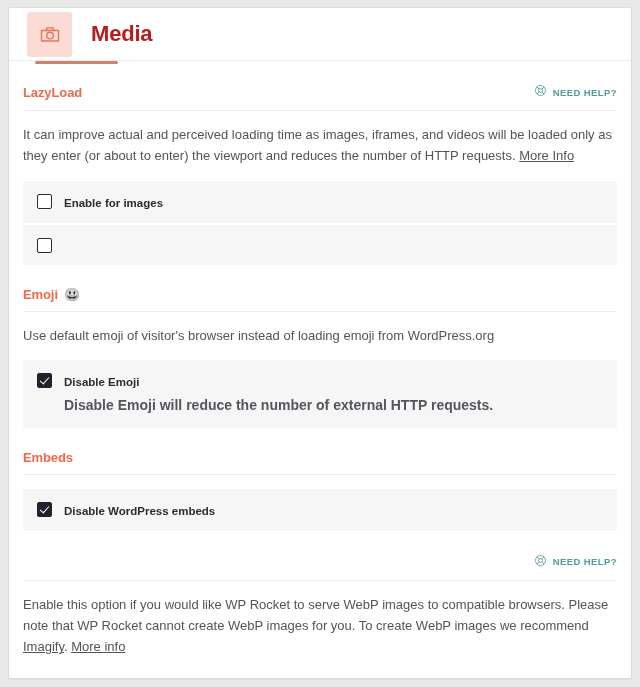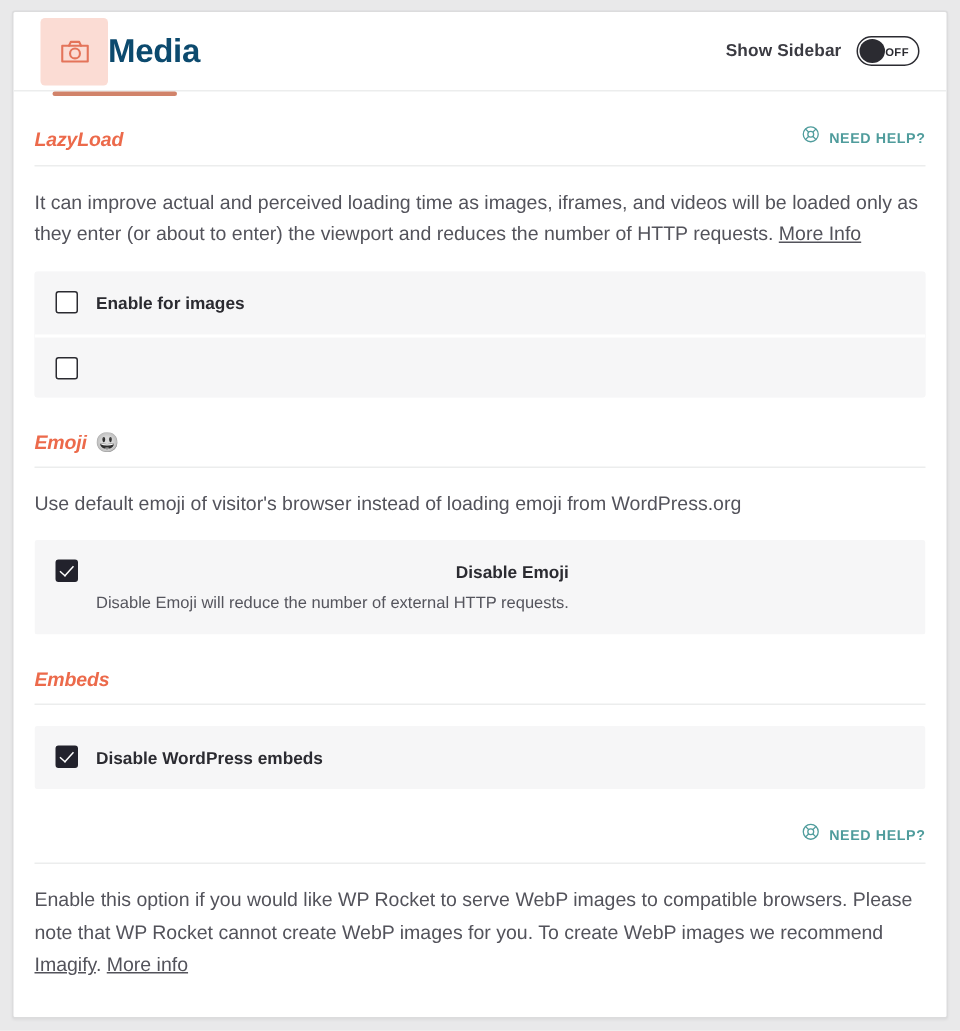--- a/index.html
+++ b/index.html
@@ -59,23 +59,24 @@
     position: absolute;
     left: 26px;
     top: 53px;
     width: 83px;
     height: 3px;
     background: #d1836a;
     border-radius: 2px;
   }
 
   .page-title {
+    margin-left: 19px;
     font-size: 22px;
     font-weight: 700;
-    color: #0c4a6e;
+    color: #b91c1c;
     letter-spacing: -0.2px;
   }
 
   .header-right {
     margin-left: auto;
     display: flex;
     align-items: center;
     gap: 10px;
   }
 
@@ -123,21 +124,20 @@
     align-items: center;
     padding: 0 0 9px 0;
     border-bottom: 1px solid #eceded;
   }
 
   .section-title {
     font-size: 13px;
     font-weight: 700;
     color: #ec6a4b;
     letter-spacing: -0.1px;
-    font-style: italic;
   }
 
   .section-title-emoji {
     margin-left: 6px;
     font-size: 13px;
     line-height: 1;
     color: #4a4a50;
     filter: grayscale(1);
   }
 
@@ -165,21 +165,20 @@
     color: #53535b;
     text-decoration: underline;
   }
 
   
   .options {
     margin-top: 14px;
     background: #f6f6f7;
     border-radius: 2px;
     overflow: hidden;
-    text-align: right;
   }
 
   .option-row {
     display: flex;
     align-items: flex-start;
     padding: 12px 14px 12px 14px;
     background: #f6f6f7;
     border-top: 2px solid #ffffff;
     cursor: pointer;
   }
@@ -215,49 +214,43 @@
 
   .option-label {
     font-size: 11.5px;
     font-weight: 700;
     color: #2b2b31;
     line-height: 1.25;
   }
 
   .option-sub {
     margin-top: 5px;
-    font-size: 11px;
+    font-size: 14px;
     color: #55555d;
     line-height: 1.45;
+    font-weight: bold;
   }
 </style>
 </head>
 <body>
 
 <div class="page">
 <div class="card">
 
   <div class="header">
     <div class="header-icon-wrap">
       <svg width="24" height="24" viewBox="0 0 24 24" fill="none" stroke="#e4745a" stroke-width="1.4" stroke-linecap="round" stroke-linejoin="round">
         <path d="M3.5 8.5h17v10.5h-17z"></path>
         <path d="M8 8.5l1.2-2.6h5.6L16 8.5"></path>
         <circle cx="12" cy="13.6" r="3.3"></circle>
       </svg>
     </div>
     <div class="header-underline"></div>
     <div class="page-title">Media</div>
 
-    <div class="header-right">
-      <span class="sidebar-label">Show Sidebar</span>
-      <div class="toggle">
-        <span class="knob"></span>
-        <span class="state">OFF</span>
-      </div>
-    </div>
   </div>
 
   <div class="body">
 
     <div class="section">
       <div class="section-head">
         <span class="section-title">LazyLoad</span>
         <div class="need-help">
           <span>
             <svg width="13" height="13" viewBox="0 0 24 24" fill="none" stroke="#4f9c9c" stroke-width="1.6">

